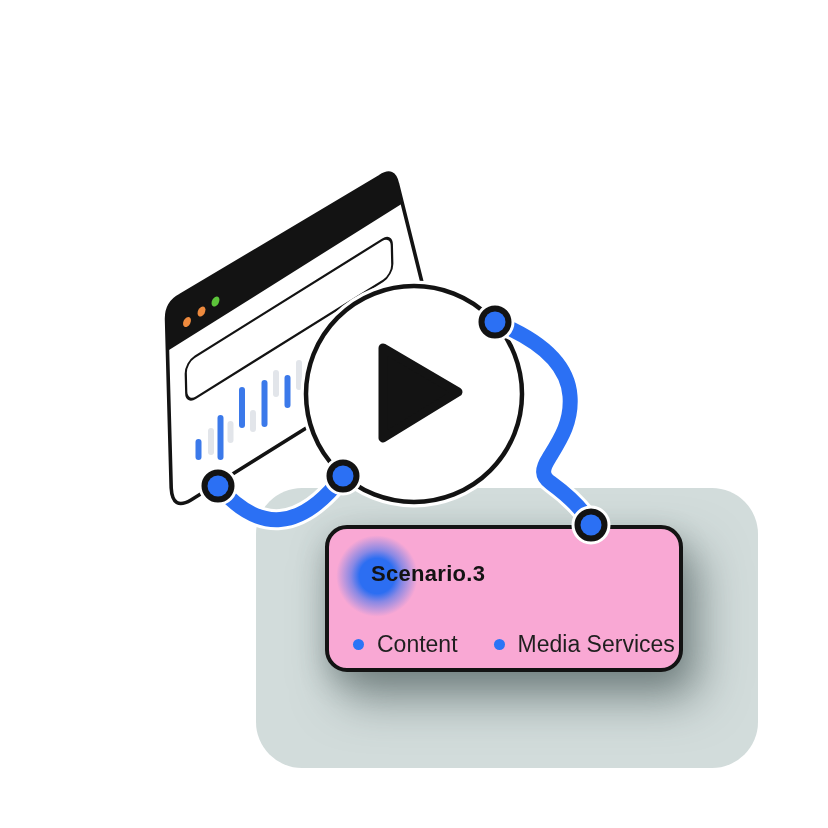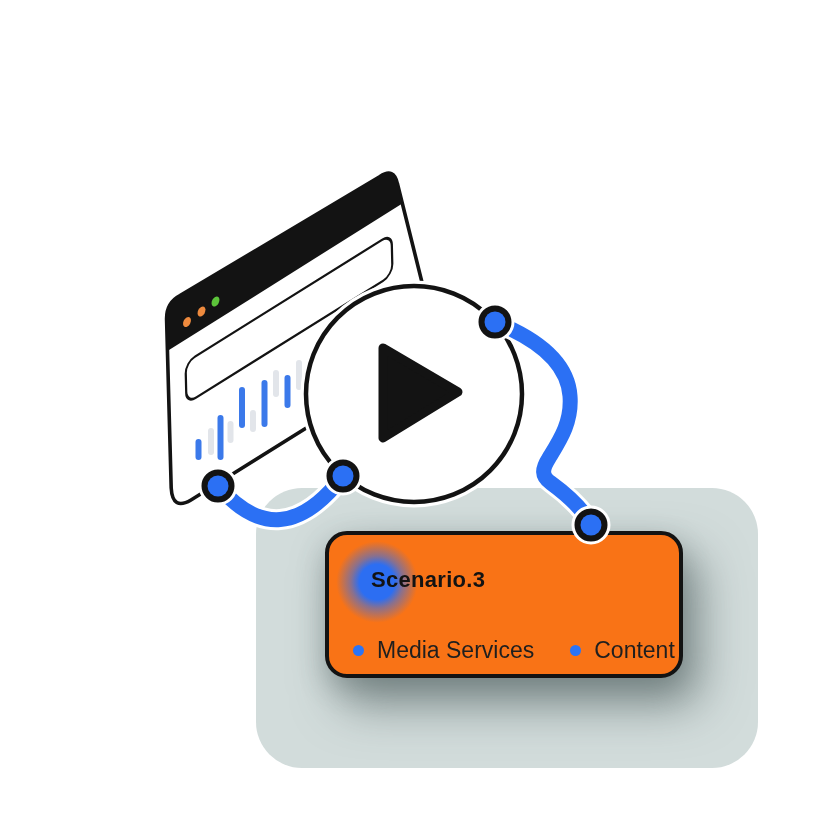--- a/index.html
+++ b/index.html
@@ -7,22 +7,22 @@
     position:relative;width:828px;height:828px;overflow:hidden;
     background:#ffffff;font-family:"Liberation Sans",sans-serif;
   }
   
   .backdrop{
     position:absolute;left:256px;top:488px;width:502px;height:280px;
     background:#d2dcdb;border-radius:46px;overflow:hidden;
   }
   
   .card{
-    position:absolute;left:69px;top:43px;width:358px;height:147px;
-    background:#f97316;border:4px solid #131313;border-radius:22px;
+    position:absolute;left:69px;top:37px;width:358px;height:147px;
+    background:#f9a8d4;border:4px solid #131313;border-radius:22px;
     box-sizing:border-box;
     box-shadow:16px 26px 46px 2px rgba(70,86,85,0.55),
                0 10px 28px rgba(70,86,85,0.30);
   }
   .blob{
     position:absolute;left:6px;top:5px;width:84px;height:84px;
     background:radial-gradient(closest-side,#2c6ef2 0%,#2c6ef2 42%,
                rgba(44,110,242,0.55) 62%,rgba(44,110,242,0) 97%);
   }
   .card-title{
@@ -45,25 +45,25 @@
 
 <div class="stage">
 
   <div class="backdrop">
     <div class="card">
       <div class="blob"></div>
       <div class="card-title">Scenario.3</div>
       <div class="bullets">
         <div class="bullet">
           <span class="dot"></span>
-          <span>Media Services</span>
+          <span>Content</span>
         </div>
         <div class="bullet">
           <span class="dot"></span>
-          <span>Content</span>
+          <span>Media Services</span>
         </div>
       </div>
     </div>
   </div>
 
   <svg class="art" width="828" height="828" viewBox="0 0 828 828">
 
     <g>
 
       <path d="M166.6,320 L171.2,488 Q172.5,511 191,500

